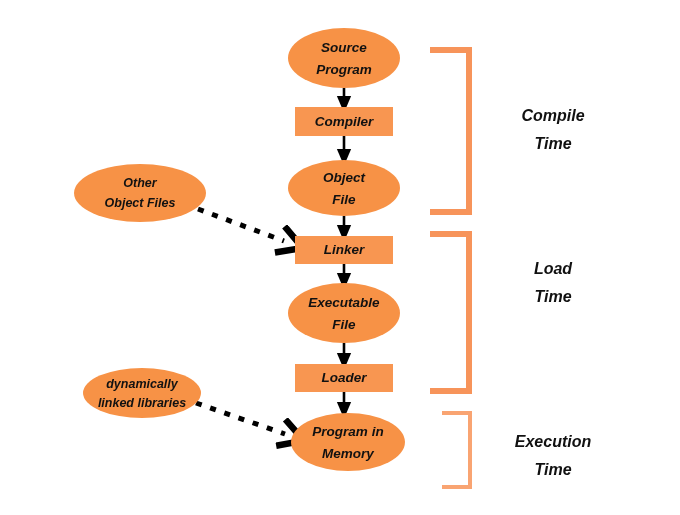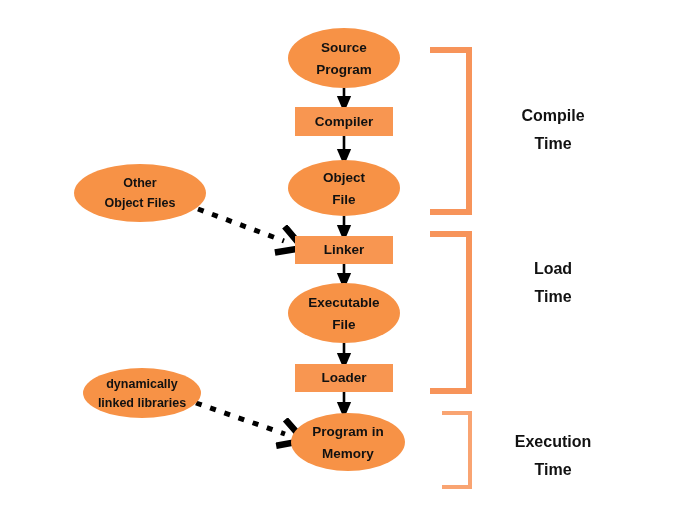--- a/index.html
+++ b/index.html
@@ -13,20 +13,21 @@
     position: relative;
     overflow: hidden;
     font-family: "Liberation Sans", sans-serif;
   }
   #diagram-root {
     position: absolute;
     left: 0;
     top: 0;
     width: 680px;
     height: 515px;
+    font-style: italic;
   }
   svg.canvas {
     position: absolute;
     left: 0;
     top: 0;
     width: 680px;
     height: 515px;
   }
   .node-label {
     font-family: "Liberation Sans", sans-serif;

